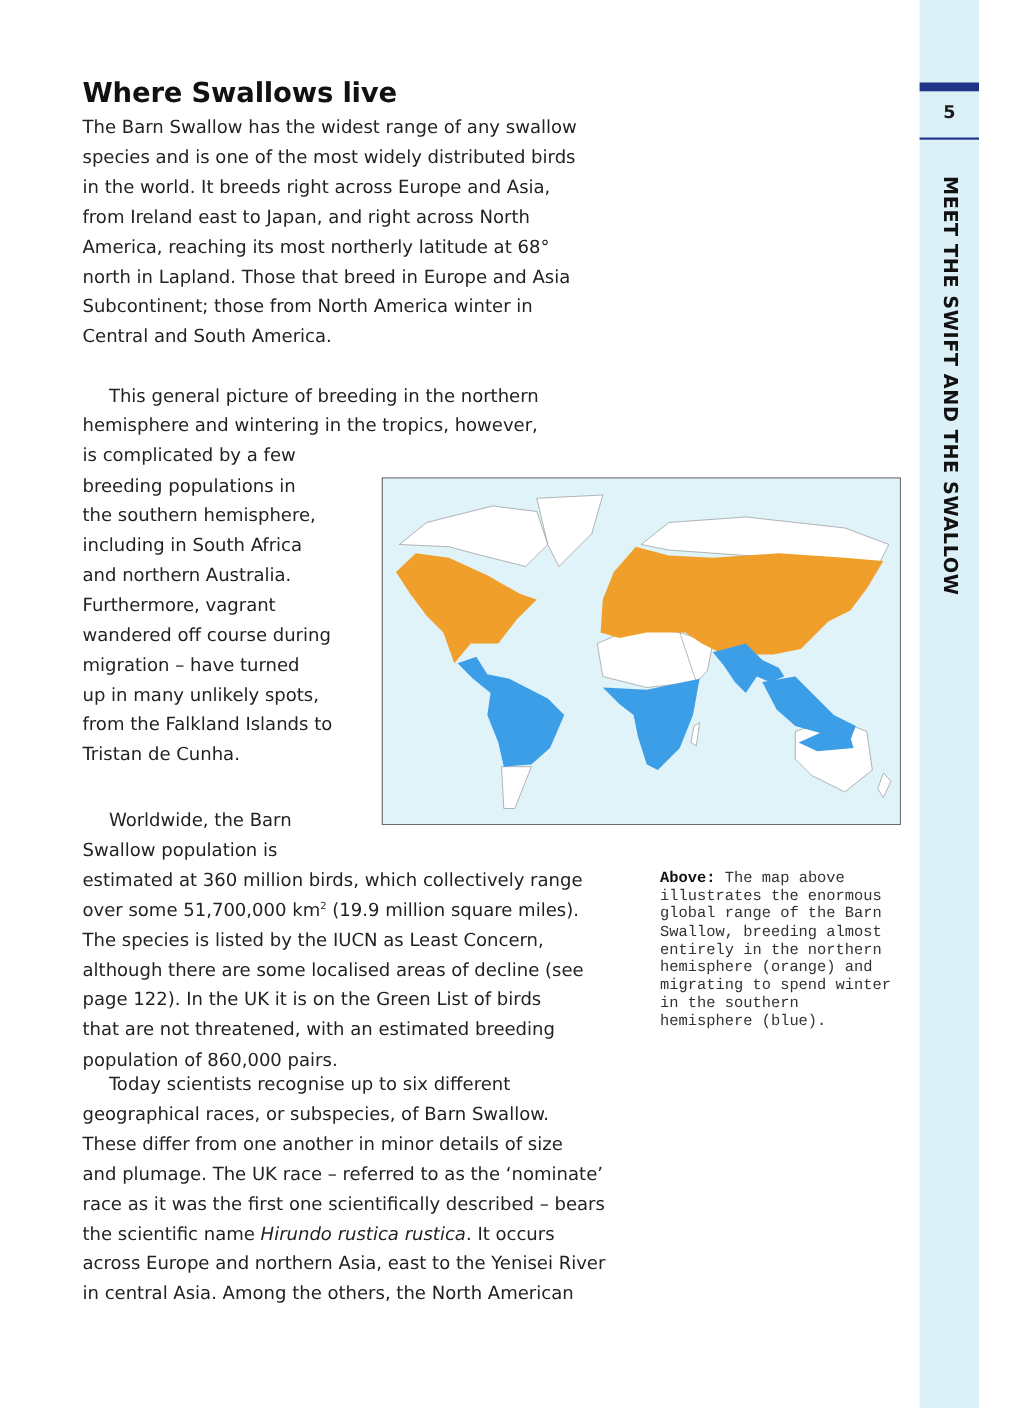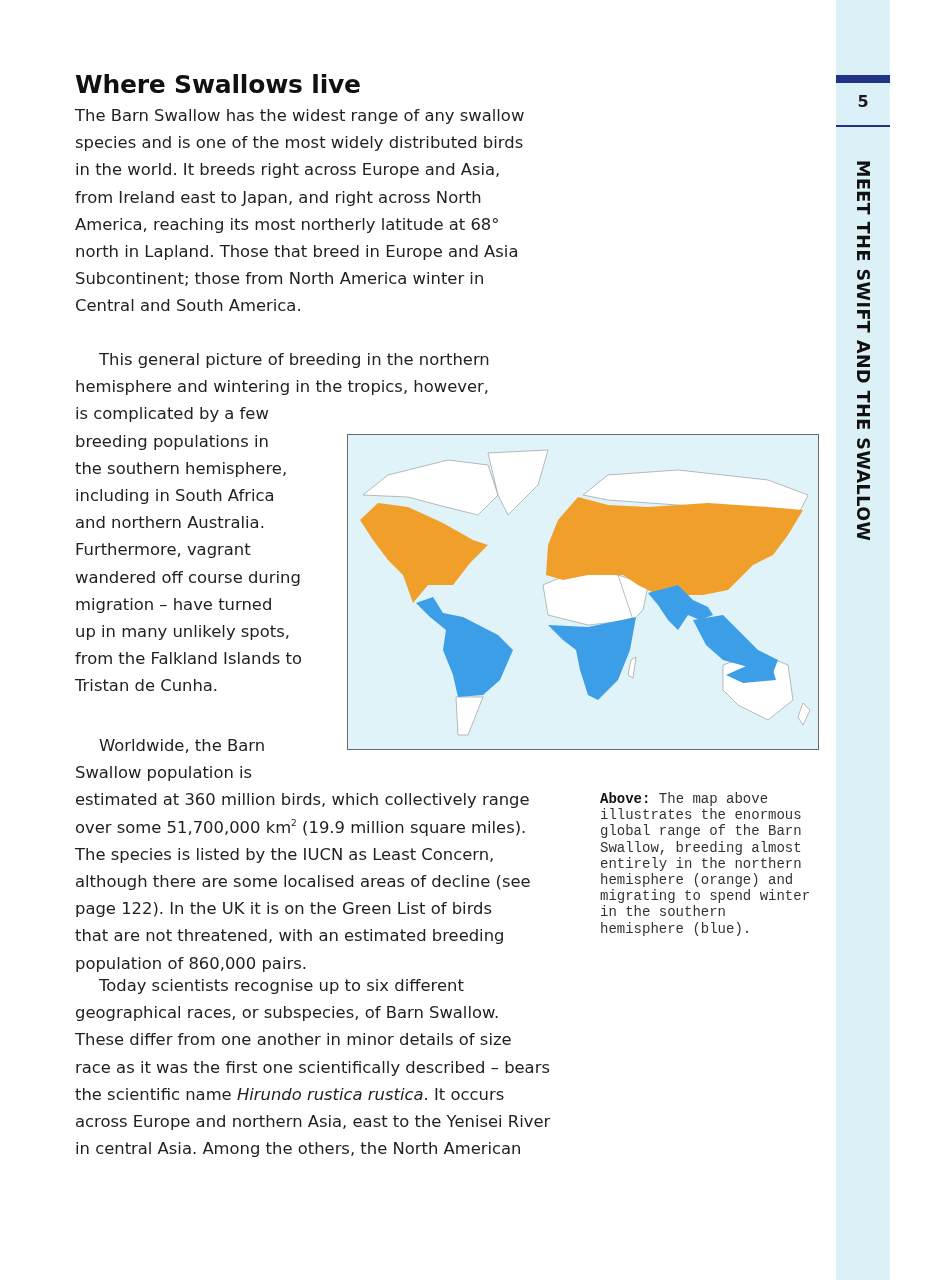--- a/index.html
+++ b/index.html
@@ -95,20 +95,21 @@
     <span class="line">although there are some localised areas of decline (see</span>
     <span class="line">page 122). In the UK it is on the Green List of birds</span>
     <span class="line">that are not threatened, with an estimated breeding</span>
     <span class="line">population of 860,000 pairs.</span>
   </div>
 
   <div class="body-text p4">
     <span class="line indent">Today scientists recognise up to six different</span>
     <span class="line">geographical races, or subspecies, of Barn Swallow.</span>
     <span class="line">These differ from one another in minor details of size</span>
+    <span class="line">and plumage. The UK race – referred to as the ‘nominate’</span>
     <span class="line">race as it was the first one scientifically described – bears</span>
     <span class="line"><span>the scientific name </span><em>Hirundo rustica rustica</em><span>. It occurs</span></span>
     <span class="line">across Europe and northern Asia, east to the Yenisei River</span>
     <span class="line">in central Asia. Among the others, the North American</span>
   </div>
 
   <div class="map-frame">
     <svg viewBox="0 0 470 314" preserveAspectRatio="none">
       <rect x="0" y="0" width="470" height="314" fill="#dff3f8"></rect>
 

